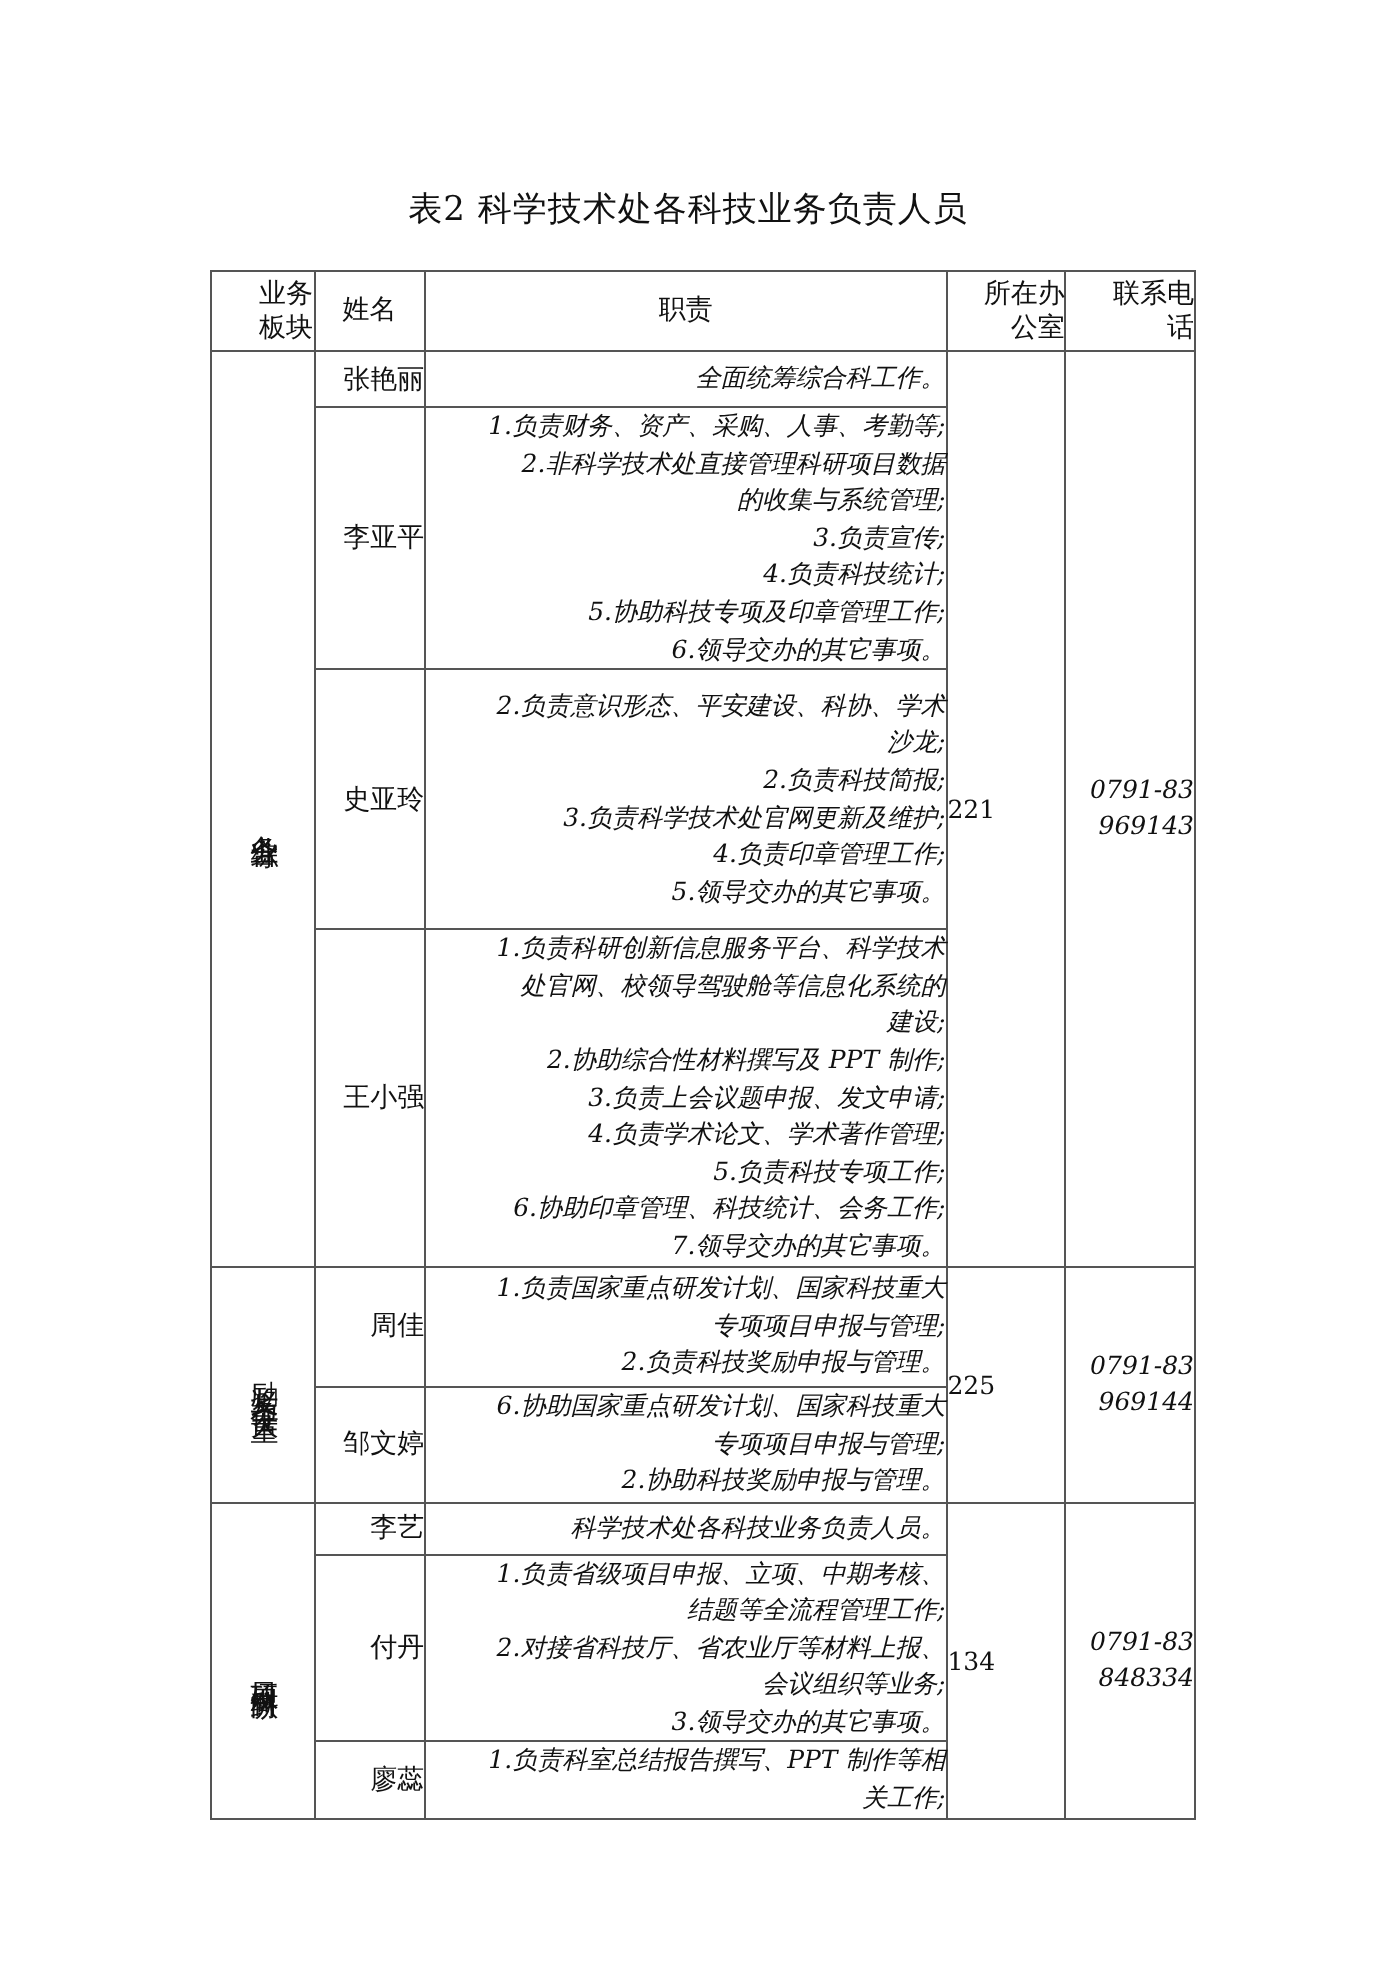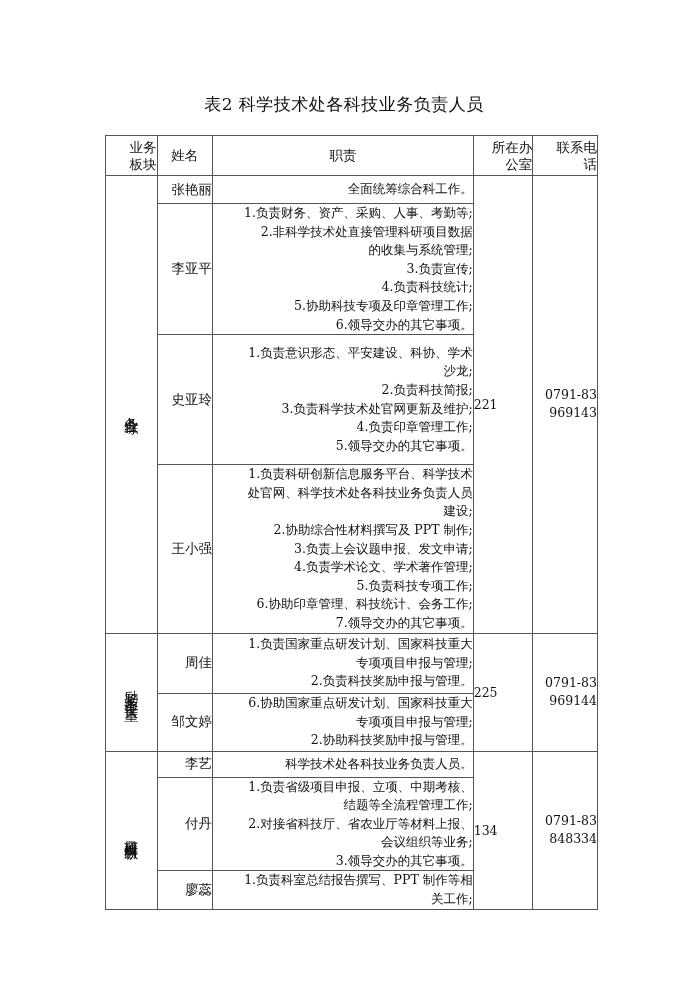--- a/index.html
+++ b/index.html
@@ -7,23 +7,23 @@
          font-family: "DejaVu Serif", "Liberation Serif", serif; color: #111; }
   .title { position: absolute; left: 0; width: 688px; top: 93px; text-align: center;
            font-size: 17px; letter-spacing: 0.5px; }
   table.duty { position: absolute; left: 105px; top: 135px; border-collapse: collapse;
                table-layout: fixed; width: 493px; font-size: 12.5px; }
   table.duty td, table.duty th { border: 1px solid #555; padding: 0; vertical-align: middle; font-weight: normal; }
   .c-sector { width: 51px; } .c-name { width: 55px; } .c-duty { width: 258px; }
   .c-room { width: 59px; } .c-phone { width: 64px; }
   th { text-align: center; line-height: 17px; font-size: 13.5px; height: 39px; }
   td.name { text-align: right; font-size: 13.5px; }
-  td.duty-cell { padding: 1px 4px 1px 5px; line-height: 18.6px; }
+  td.duty-cell { padding: 1px 4px 1px 5px; line-height: 18.6px; font-style: italic; }
   td.room { padding-left: 7px; }
-  td.phone { padding-left: 6px; line-height: 18px; }
+  td.phone { padding-left: 6px; line-height: 18px; font-style: italic; }
   td.sector { text-align: center; position: relative; overflow: hidden; }
   .vtext { writing-mode: vertical-rl; text-orientation: upright; font-size: 14px; line-height: 15px;
            letter-spacing: -1px; display: inline-block; }
   .vtext.tight { letter-spacing: -3px; margin-top: -14px; }
   .line { display: block; white-space: nowrap; text-align: right; }
 </style>
 </head>
 <body>
 
 <div class="title">表2  科学技术处各科技业务负责人员</div>
@@ -75,33 +75,33 @@
           <span class="line">的收集与系统管理;</span>
           <span class="line">3.负责宣传;</span>
           <span class="line">4.负责科技统计;</span>
           <span class="line">5.协助科技专项及印章管理工作;</span>
           <span class="line">6.领导交办的其它事项。</span>
         </td>
       </tr>
       <tr style="height: 130px;">
         <td class="name">史亚玲</td>
         <td class="duty-cell">
-          <span class="line">1.负责意识形态、平安建设、科协、学术</span>
+          <span class="line">2.负责意识形态、平安建设、科协、学术</span>
           <span class="line">沙龙;</span>
           <span class="line">2.负责科技简报;</span>
           <span class="line">3.负责科学技术处官网更新及维护;</span>
           <span class="line">4.负责印章管理工作;</span>
           <span class="line">5.领导交办的其它事项。</span>
         </td>
       </tr>
       <tr style="height: 167px;">
         <td class="name">王小强</td>
         <td class="duty-cell">
           <span class="line">1.负责科研创新信息服务平台、科学技术</span>
-          <span class="line">处官网、科学技术处各科技业务负责人员</span>
+          <span class="line">处官网、校领导驾驶舱等信息化系统的</span>
           <span class="line">建设;</span>
           <span class="line">2.协助综合性材料撰写及 PPT 制作;</span>
           <span class="line">3.负责上会议题申报、发文申请;</span>
           <span class="line">4.负责学术论文、学术著作管理;</span>
           <span class="line">5.负责科技专项工作;</span>
           <span class="line">6.协助印章管理、科技统计、会务工作;</span>
           <span class="line">7.领导交办的其它事项。</span>
         </td>
       </tr>
       <tr style="height: 60px;">

